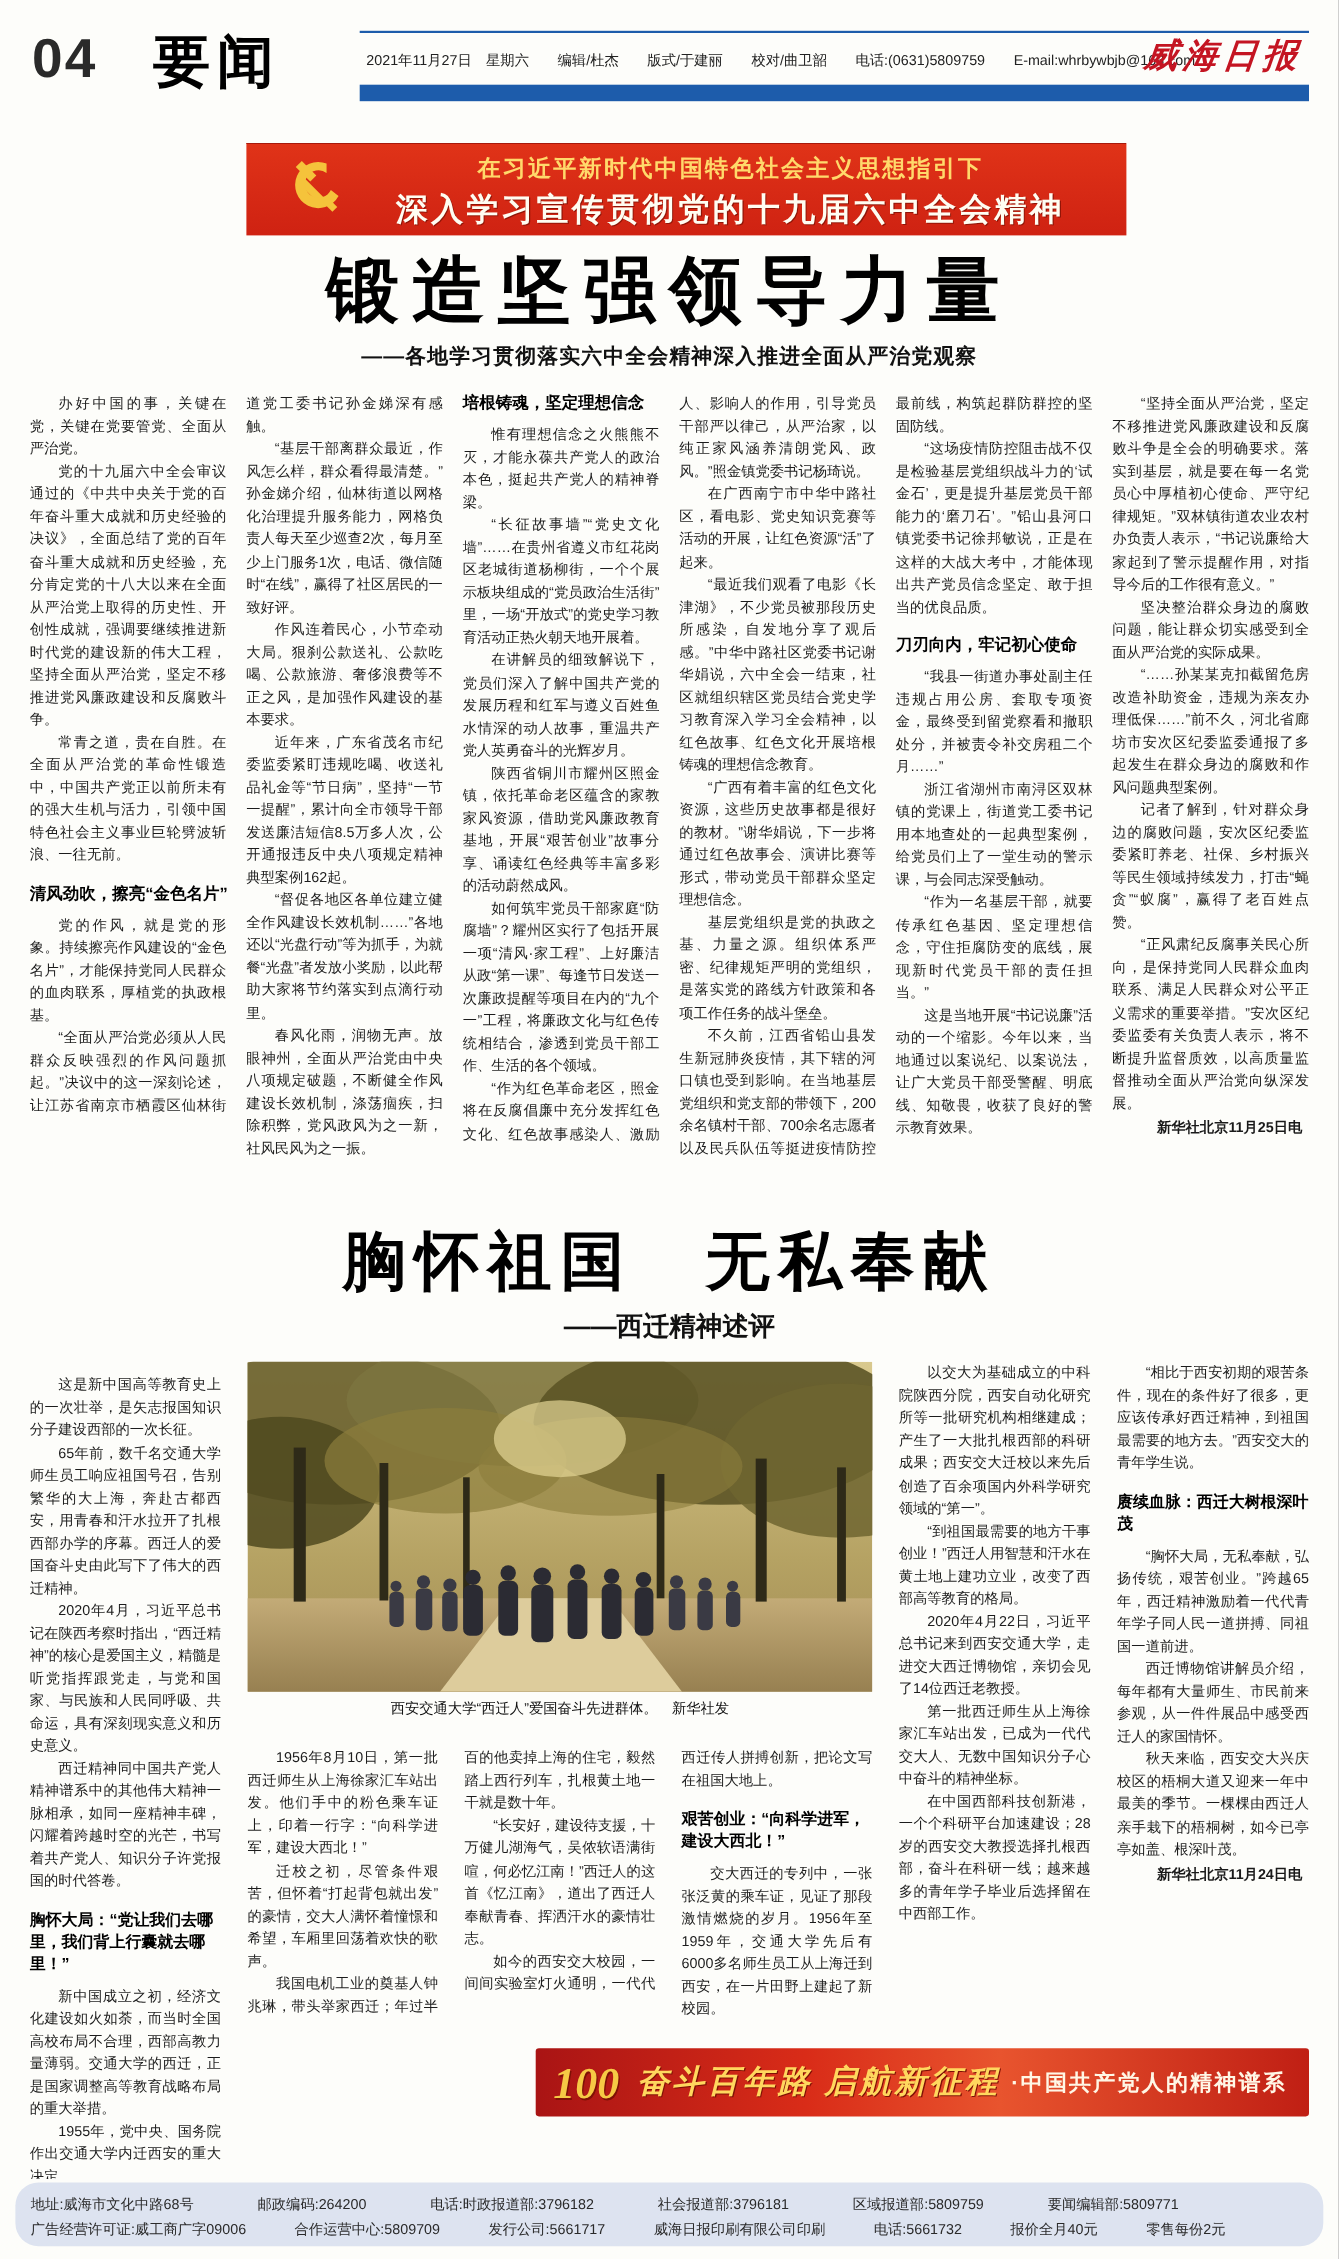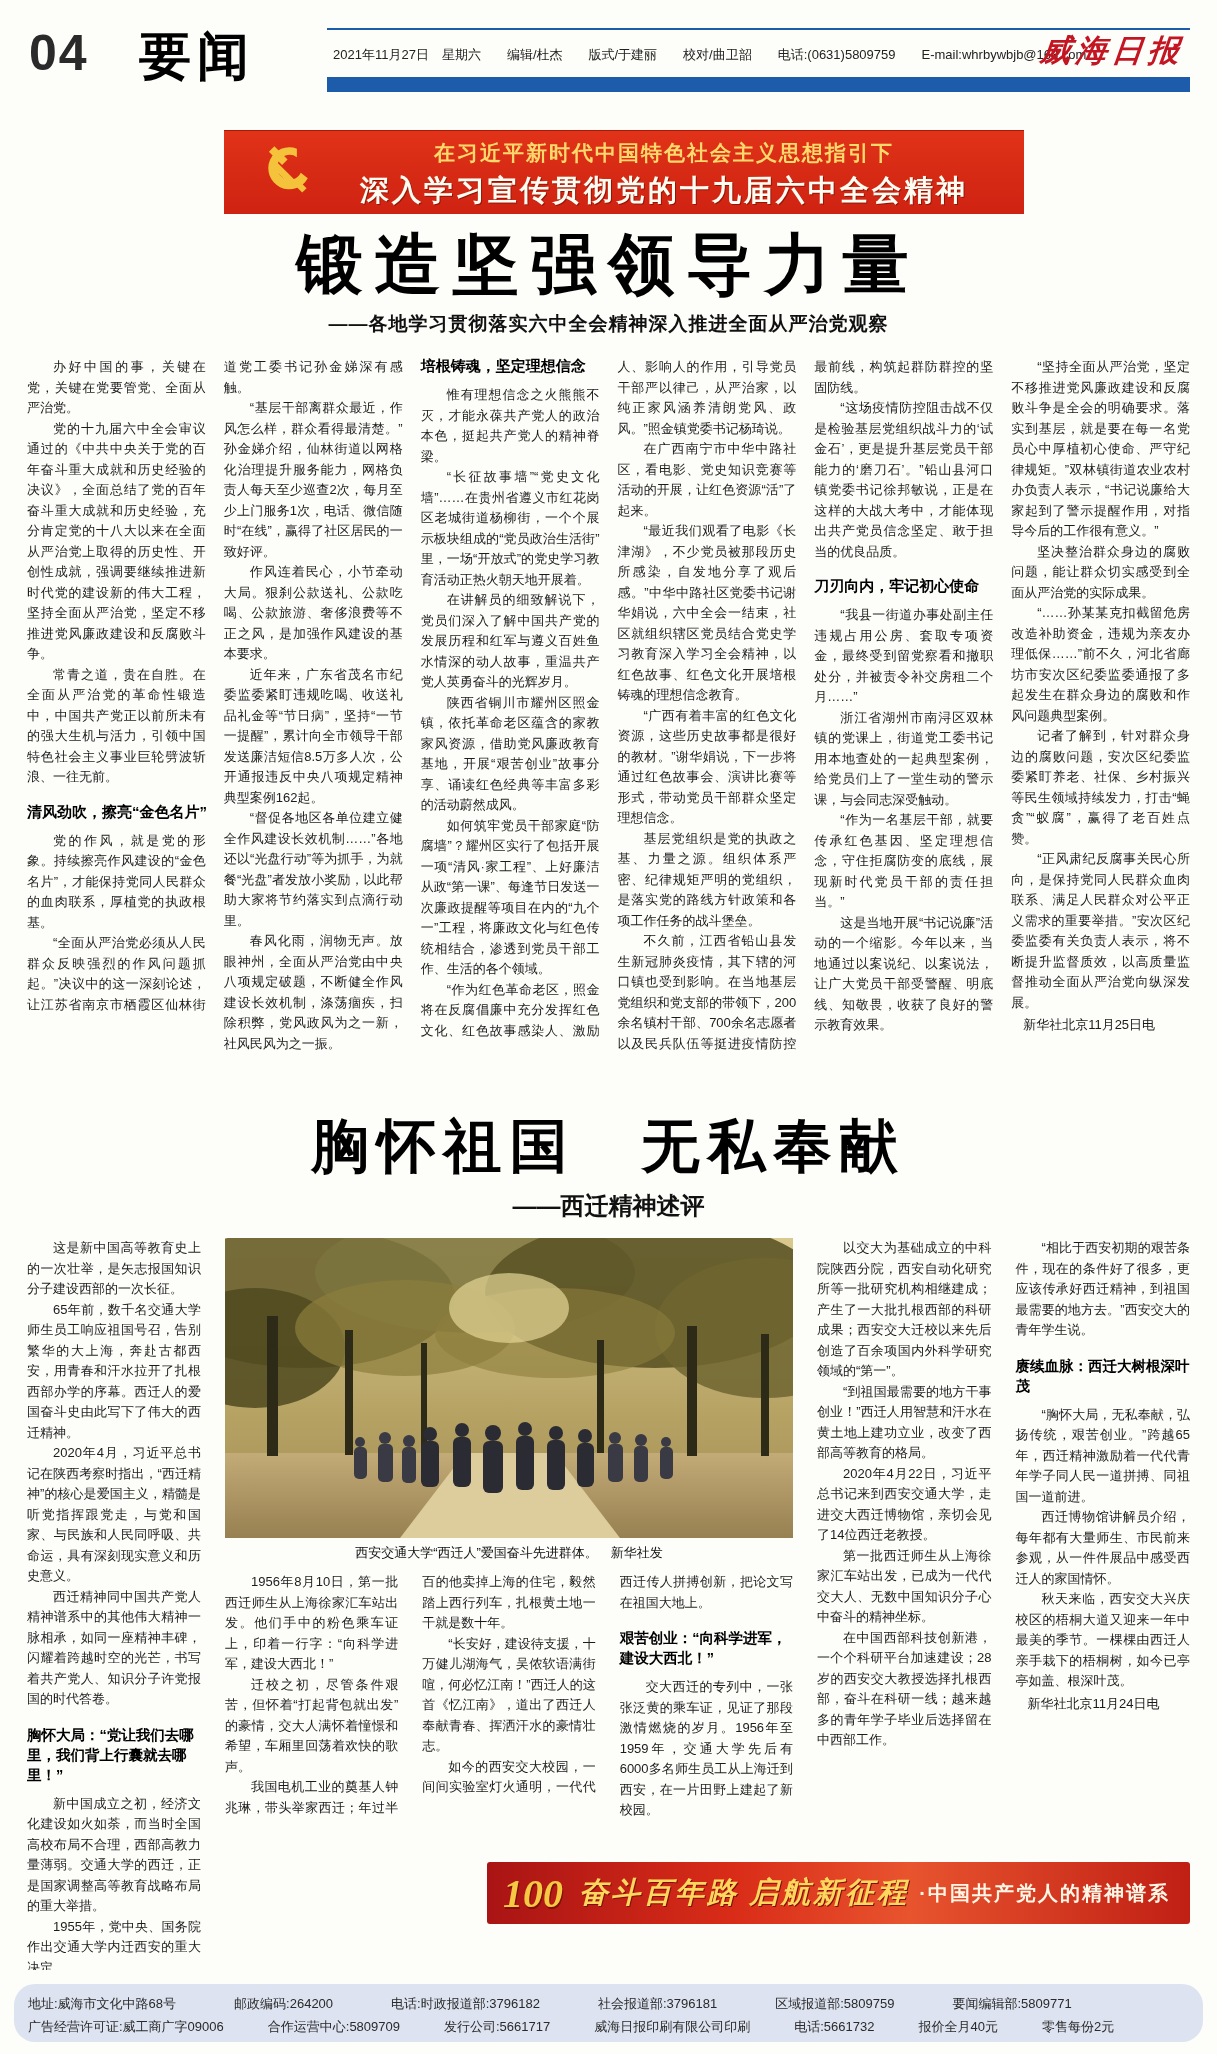--- a/index.html
+++ b/index.html
@@ -30,32 +30,32 @@
   
   .headline{margin-top:16px;text-align:center;font-family:"Liberation Serif",serif;
             font-size:66px;font-weight:900;color:#000;letter-spacing:12px;line-height:1.05;}
   .deck{margin-top:12px;text-align:center;font-size:19px;font-weight:900;color:#111;letter-spacing:1px;}
 
   
   .art1{margin-top:20px;height:732px;column-count:6;column-gap:18px;overflow:hidden;}
   .para{margin:0;font-size:13px;line-height:20.5px;text-align:justify;text-indent:2em;color:#1c1c1c;}
   .inhead{margin:15px 0 9px;font-size:15px;font-weight:900;color:#000;white-space:nowrap;letter-spacing:0;}
   .art1 .inhead{font-size:15px;}
-  .dateline{margin:2px 12px 0;font-size:13px;line-height:20.5px;font-weight:400;text-align:left;padding-right:6px;}
+  .dateline{margin:2px 0 0;font-size:13px;line-height:20.5px;font-weight:700;text-align:right;padding-right:6px;}
 
   
   .a2title{margin-top:28px;text-align:center;font-family:"Liberation Serif",serif;
            font-size:58px;font-weight:900;color:#000;letter-spacing:8px;line-height:1.05;}
   .a2sub{margin-top:12px;text-align:center;font-size:24px;font-weight:900;color:#111;}
   .a2body{position:relative;margin-top:16px;height:732px;}
-  .a2c1{position:absolute;left:0;top:0;width:174px;height:732px;overflow:hidden;}
+  .a2c1{position:absolute;left:0;top:11px;width:174px;height:732px;overflow:hidden;}
   .a2mid{position:absolute;left:198px;top:0;width:568px;height:732px;}
   .photo{width:568px;height:300px;display:block;}
   .caption{margin-top:6px;text-align:center;font-size:13px;color:#111;}
-  .midcols{margin-top:10px;height:328px;column-count:3;column-gap:24px;overflow:hidden;}
+  .midcols{margin-top:26px;height:328px;column-count:3;column-gap:24px;overflow:hidden;}
   .a2right{position:absolute;left:790px;top:0;width:373px;height:658px;overflow:hidden;
            column-count:2;column-gap:24px;}
   .a2c1 .inhead,.a2mid .inhead,.a2right .inhead{white-space:normal;font-size:14.5px;line-height:20px;}
 
   
   .cban{position:absolute;left:460px;top:624px;width:703px;height:62px;
         background:linear-gradient(90deg,#a91414,#d92c18 35%,#e8542e 60%,#c01f14);
         display:flex;align-items:center;overflow:hidden;border-radius:3px;}
   .c100{flex:0 0 auto;margin-left:16px;font-family:"Liberation Serif",serif;font-style:italic;
         font-weight:900;font-size:40px;color:#f6c945;text-shadow:1px 2px 0 #7e1005;}

